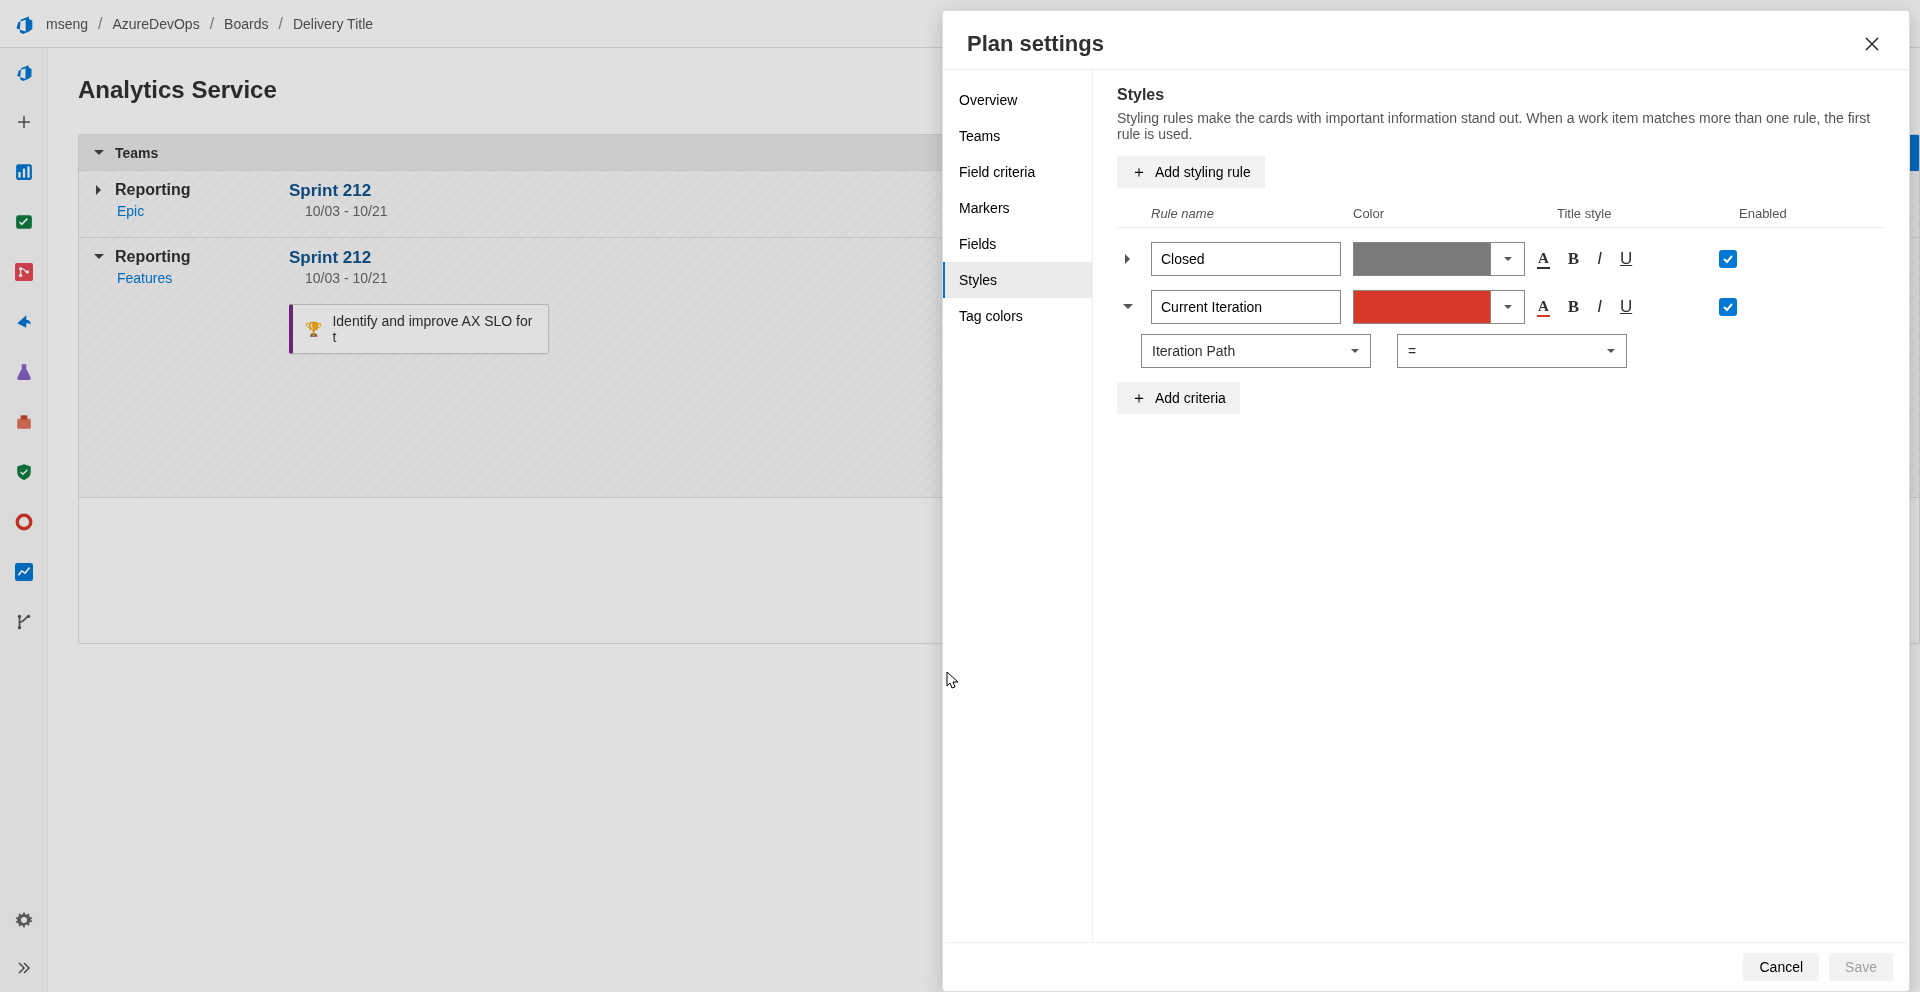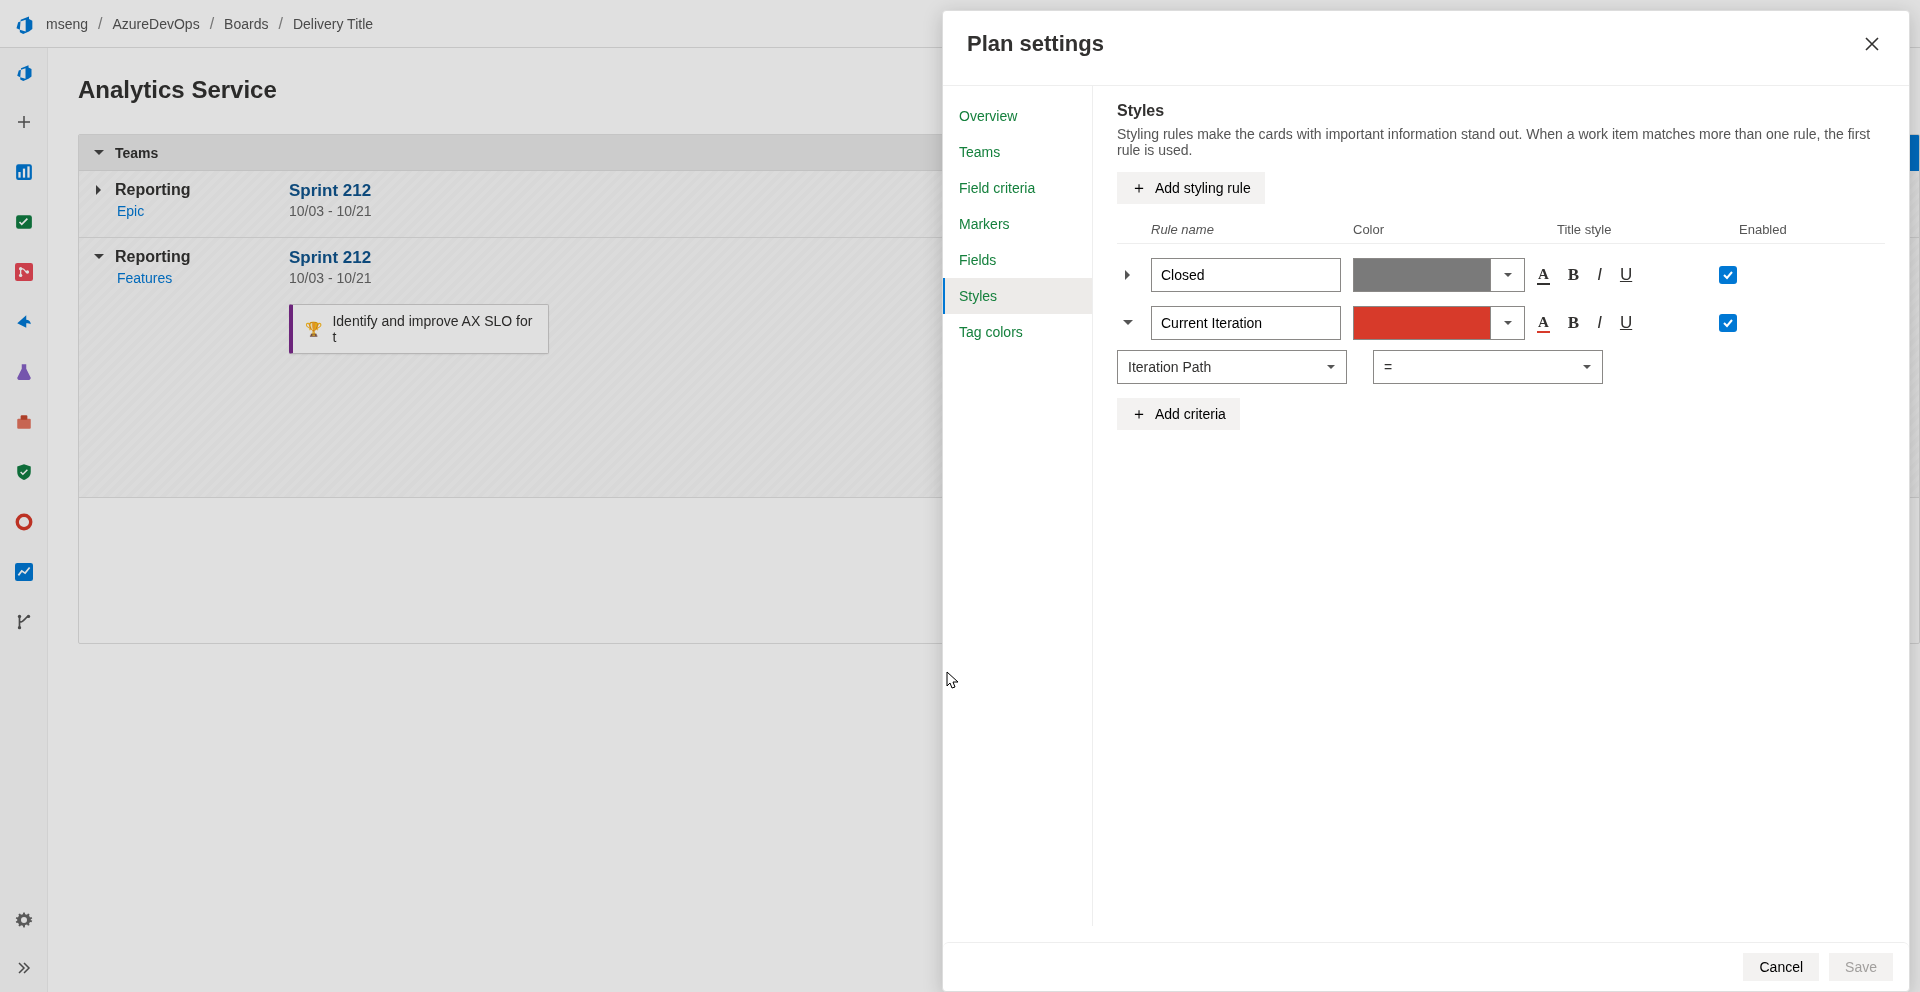--- a/index.html
+++ b/index.html
@@ -29,35 +29,35 @@
 .board-wrap { border:1px solid #e1e1e1; border-radius:2px; width: 100%; height: 510px; background:#fff; position:relative; overflow:hidden; }
 .teams-header { height:36px; background:#e9e9e9; display:flex; align-items:center; padding:0 14px; gap:10px; font-weight:600; font-size:14px; border-bottom:1px solid #ddd; position:relative;}
 .teams-prev { position:absolute; right:0; top:0; width:26px; height:36px; background:#0078d4; display:flex; align-items:center; justify-content:center; }
 .team-lane { border-bottom:1px solid #e1e1e1; background: repeating-linear-gradient(135deg, #f6f6f6 0 4px, #fafafa 4px 8px); padding: 0; }
 .team-lane .lane-head { padding: 10px 14px 4px; display:flex; gap:10px; align-items:center; font-weight:600; }
 .team-lane .lane-sub { padding: 0 38px 10px; color:#0078d4; font-size:14px; cursor:pointer; }
 .lane-panel { display:flex; }
 .lane-left { width:210px;}
 .lane-right { padding: 10px 0 18px 0;}
 .sprint-title { color:#0f548c; font-size:17px; font-weight:700; }
-.sprint-dates { color:#666; font-size:14px; margin-top:2px;}
+.sprint-dates { color:#666; font-size:14px; margin-top:2px;margin-left:16px;}
 .card-item { margin-top:18px; background:#fff; border:1px solid #d0cece; border-left:4px solid #7b2b8c; border-radius:2px; padding:8px 12px; display:flex; align-items:center; gap:10px; font-size:14px; width:260px; box-shadow:0 1px 2px rgba(0,0,0,0.06);}
 .trophy { color:#9b6b2b; }
 
 
 .overlay { position:absolute; inset:0; background:rgba(0,0,0,0.12); }
 
 
-.panel { position:absolute; top:10px; right:10px; bottom:0; width: 968px; background:#fff; border:1px solid #ddd; box-shadow: 0 4px 20px rgba(0,0,0,0.18); border-radius:4px; display:flex; flex-direction:column;gap:16px; }
+.panel { position:absolute; top:10px; right:10px; bottom:0; width: 968px; background:#fff; border:1px solid #ddd; box-shadow: 0 4px 20px rgba(0,0,0,0.18); border-radius:4px; display:flex; flex-direction:column; }
 .panel-head { padding: 20px 24px 12px; display:flex; align-items:center; }
 .panel-title { font-size: 22px; font-weight:600; }
 .panel-close { margin-left:auto; cursor:pointer; padding:4px;}
 .panel-body { flex:1; display:flex; border-top:1px solid #eee; min-height:0;}
 .panel-nav { width:150px; padding:12px 0; border-right:1px solid #eee;}
-.panel-nav-item { padding:10px 16px; font-size:14px; cursor:pointer; color:#15803d;}
+.panel-nav-item { padding:10px 16px; font-size:14px; cursor:pointer; color:#000000;}
 .panel-nav-item.selected { background:#edebe9; border-left:2px solid #0078d4; padding-left:14px; font-weight:400;}
 .panel-content { flex:1; padding: 16px 24px; overflow:auto;}
 .section-title { font-weight:600; font-size:16px; margin-bottom:6px;}
 .section-desc { font-size:14px; color:#555; margin-bottom:14px;}
 .btn { display:inline-flex; align-items:center; gap:8px; background:#f3f2f1; border:none; padding:8px 14px; font-size:14px; cursor:pointer;}
 .btn-plus { font-size:16px; line-height:1;}
 
 .rules-head { display:flex; gap:12px; margin-top:18px; font-size:13px; color:#555; padding-bottom:6px; border-bottom:1px solid #eee;}
 .col-chev  { width:22px; flex:none;}
 .col-name  { width:190px; flex:none;font-style:italic;}
@@ -78,21 +78,21 @@
 .ts-b { font-weight:800; font-family:"Segoe UI";}
 .ts-i { font-style:italic;}
 .ts-u { text-decoration:underline;}
 .chk { width:18px; height:18px; border-radius:3px; background:#0078d4; display:flex; align-items:center; justify-content:center; cursor:pointer;}
 .chk svg { stroke:#fff;}
 
 .criteria-head { display:flex; gap:26px; margin-top:20px; font-size:13px; color:#555;}
 .crit-field { width:230px;}
 .crit-op    { width:230px;}
 .crit-val   { width:230px;}
-.criteria-row { display:flex; gap:26px; margin-top:10px; align-items:flex-end;}
+.criteria-row { display:flex; gap:26px; margin-top:10px; align-items:flex-end;margin-left:24px;}
 .select-box { height:34px; border:1px solid #8a8886; display:flex; align-items:center; padding:0 10px; font-size:14px; background:#fff; cursor:pointer;}
 .select-box .spacer { flex:1;}
 .select-box.w230 { width:230px;}
 
 .panel-footer { border-top:1px solid #eee; padding:10px 16px; display:flex; justify-content:flex-end; gap:10px;border-radius:6px;}
 .fbtn { padding:6px 16px; font-size:14px; border:none; cursor:pointer; background:#f3f2f1;}
 .fbtn.primary-disabled { color:#a19f9d; background:#f3f2f1; cursor:default;}
 
 .cursor-arrow { position:absolute; width:14px; height:20px; pointer-events:none; left:946px; top:671px;}
 

